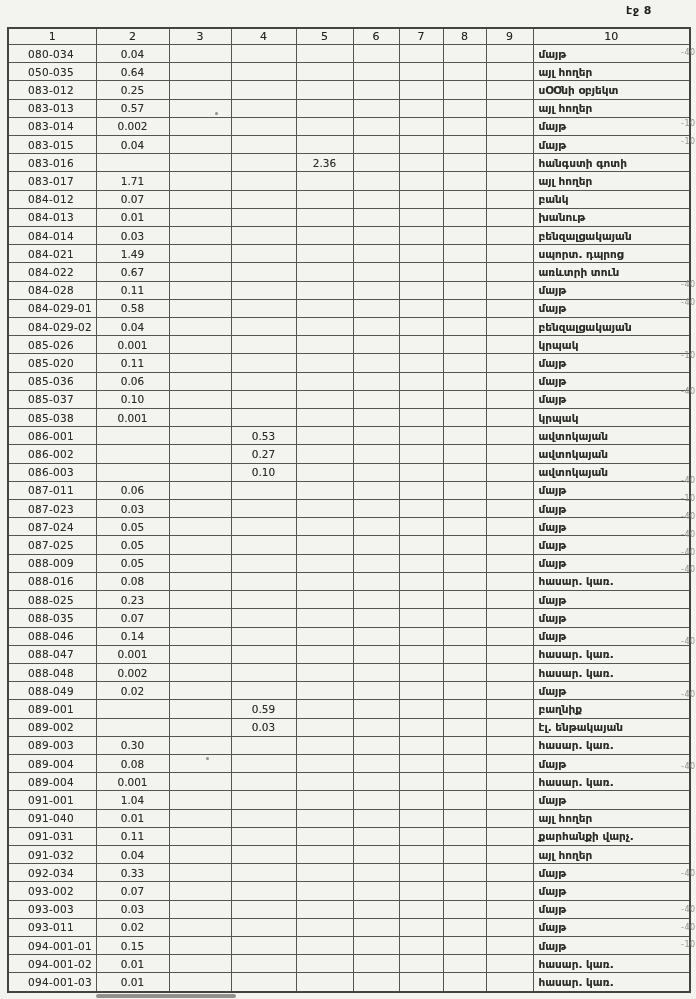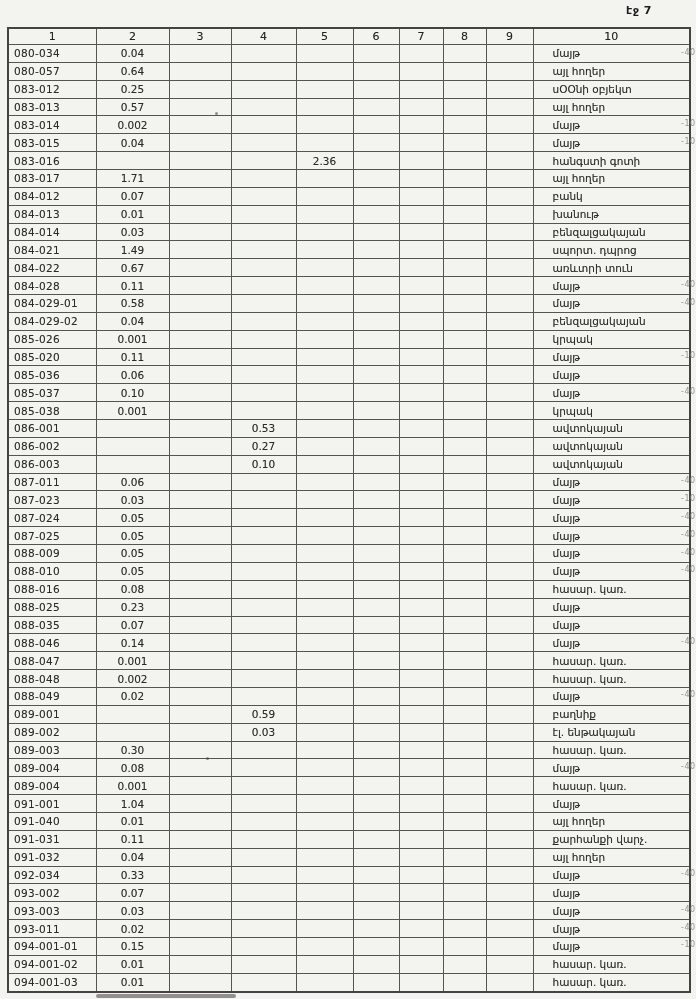--- a/index.html
+++ b/index.html
@@ -31,23 +31,23 @@
     font-size:10.5px;
     padding:0 3px;
     overflow:hidden;
     white-space:nowrap;
     text-shadow:0 0 0.4px rgba(20,20,18,0.35);
   }
   th{
     font-weight:normal;font-size:11px;height:15px;text-align:center;
     color:#23231f;
   }
-  td.c0{text-align:left;padding-left:5px;letter-spacing:0.3px;}
+  td.c0{text-align:left;padding-left:19px;letter-spacing:0.3px;}
   td.num{text-align:center;}
-  td.c9{text-align:left;padding-left:19px;}
+  td.c9{text-align:left;padding-left:5px;font-weight:bold;}
   .notes-layer{position:absolute;top:0;left:0;width:696px;height:719px;pointer-events:none;}
   .margin-note{
     position:absolute;left:681px;
     font-size:8px;color:#96948e;letter-spacing:0.5px;
     font-family:"DejaVu Sans",sans-serif;
   }
   
   .artifact-dot{
     position:absolute;width:3px;height:3px;border-radius:50%;
     background:rgba(60,58,54,0.55);
@@ -57,21 +57,21 @@
     background:rgba(48,46,42,0.5);
     border-radius:2px;
     filter:blur(0.5px);
   }
 </style>
 </head>
 <body>
 
 <div class="page">
 
-  <div class="page-label">էջ 7</div>
+  <div class="page-label">էջ 8</div>
 
   <div class="table-wrap">
     <table>
       <colgroup>
         <col style="width:88px">
           <col style="width:73px">
           <col style="width:62px">
         <col style="width:65px">
           <col style="width:57px">
           <col style="width:46px">
@@ -101,21 +101,21 @@
             <td class="c2 num"></td>
             <td class="c3 num"></td>
             <td class="c4 num"></td>
             <td class="c5 num"></td>
             <td class="c6 num"></td>
             <td class="c7 num"></td>
             <td class="c8 num"></td>
             <td class="c9">մայթ</td>
           </tr>
           <tr>
-            <td class="c0">080-057</td>
+            <td class="c0">050-035</td>
             <td class="c1 num">0.64</td>
             <td class="c2 num"></td>
             <td class="c3 num"></td>
             <td class="c4 num"></td>
             <td class="c5 num"></td>
             <td class="c6 num"></td>
             <td class="c7 num"></td>
             <td class="c8 num"></td>
             <td class="c9">այլ հողեր</td>
           </tr>
@@ -426,32 +426,20 @@
             <td class="c3 num"></td>
             <td class="c4 num"></td>
             <td class="c5 num"></td>
             <td class="c6 num"></td>
             <td class="c7 num"></td>
             <td class="c8 num"></td>
             <td class="c9">մայթ</td>
           </tr>
           <tr>
             <td class="c0">088-009</td>
-            <td class="c1 num">0.05</td>
-            <td class="c2 num"></td>
-            <td class="c3 num"></td>
-            <td class="c4 num"></td>
-            <td class="c5 num"></td>
-            <td class="c6 num"></td>
-            <td class="c7 num"></td>
-            <td class="c8 num"></td>
-            <td class="c9">մայթ</td>
-          </tr>
-          <tr>
-            <td class="c0">088-010</td>
             <td class="c1 num">0.05</td>
             <td class="c2 num"></td>
             <td class="c3 num"></td>
             <td class="c4 num"></td>
             <td class="c5 num"></td>
             <td class="c6 num"></td>
             <td class="c7 num"></td>
             <td class="c8 num"></td>
             <td class="c9">մայթ</td>
           </tr>

